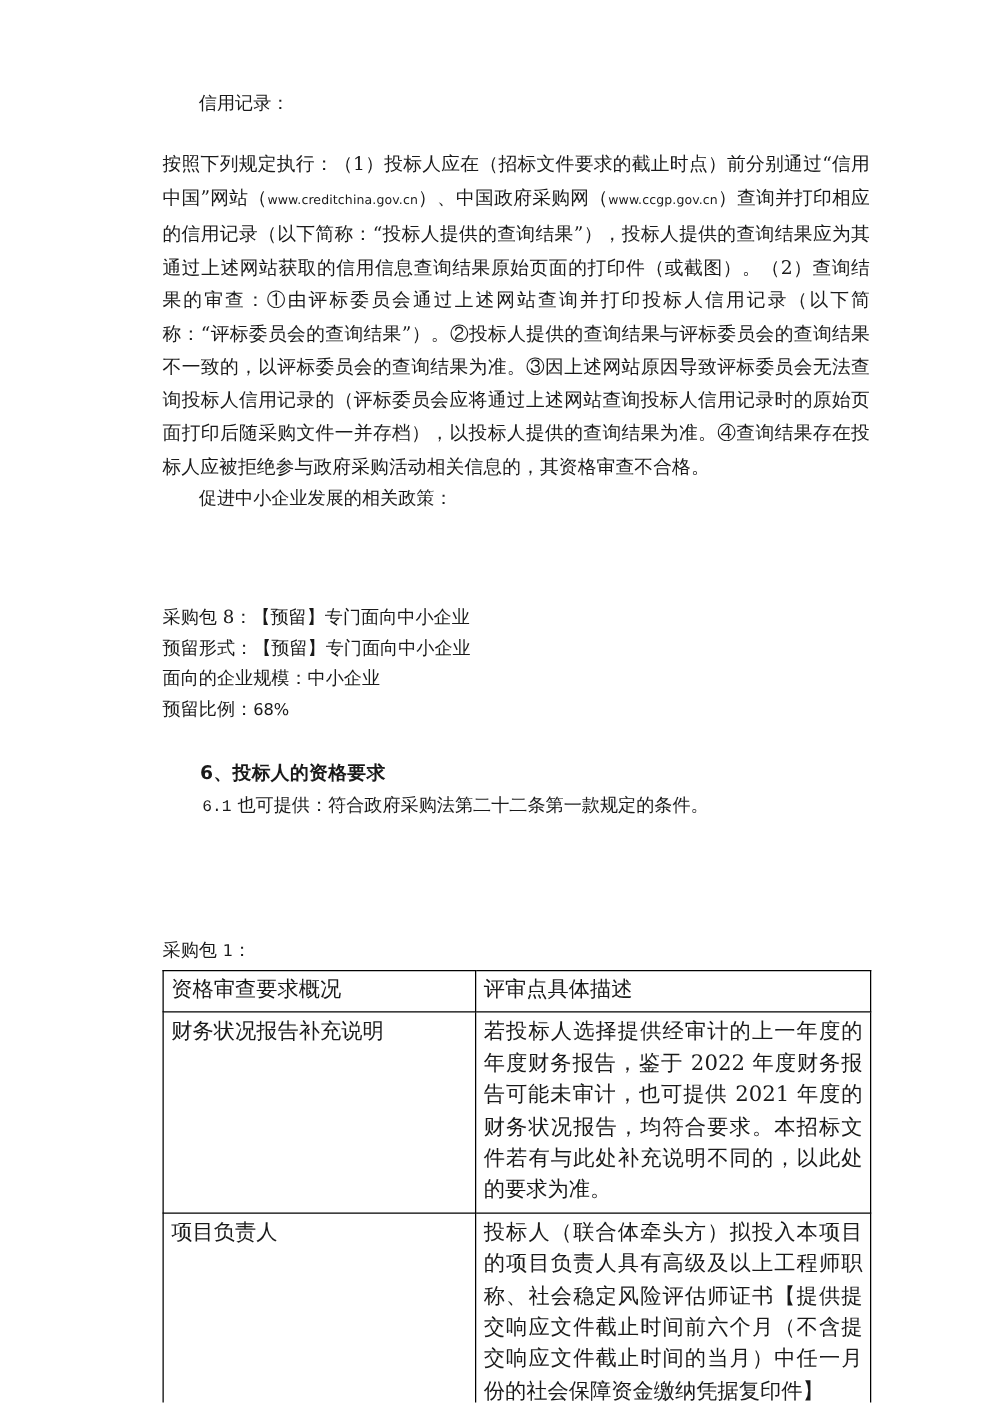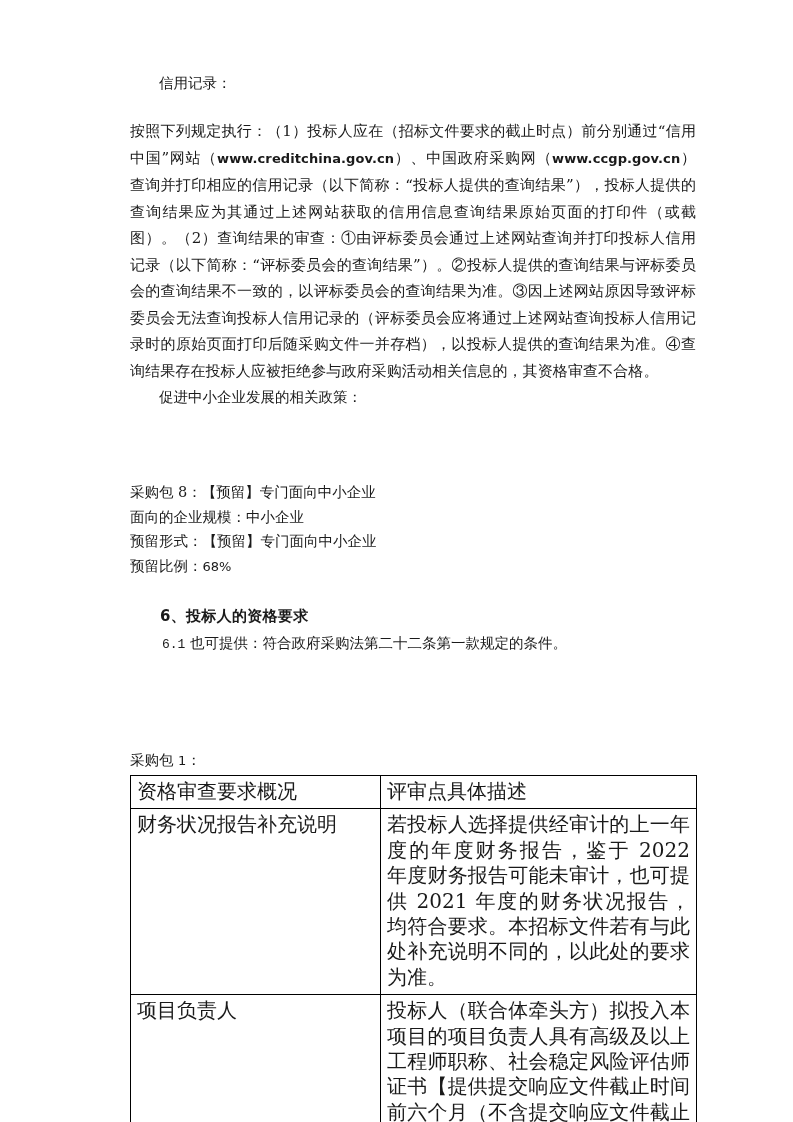--- a/index.html
+++ b/index.html
@@ -45,22 +45,21 @@
   p.body-para {
     font-size: 15px;
     line-height: 26.5px;
     margin: 0;
     text-align: justify;
     text-justify: inter-ideograph;
     letter-spacing: 0.1px;
   }
   p.body-para .lat {
     font-family: "DejaVu Sans", "Liberation Sans", sans-serif;
-    font-size: 13px;
-    font-weight: bold;
+    font-size: 10px;
   }
 
   .plain-line {
     font-size: 14.5px;
     line-height: 24.5px;
     margin: 0;
   }
   .plain-line .lat {
     font-family: "DejaVu Sans", "Liberation Sans", sans-serif;
     font-size: 13px;
@@ -102,21 +101,21 @@
 
   table.req-table {
     border-collapse: collapse;
     width: 566px;
     table-layout: fixed;
   }
   table.req-table td {
     border: 1px solid #000000;
     vertical-align: top;
     padding: 3px 6px 4px 6px;
-    font-size: 20px;
+    font-size: 17px;
     line-height: 25.4px;
     text-align: justify;
     text-justify: inter-ideograph;
   }
   table.req-table col.c1 { width: 250px; }
   table.req-table col.c2 { width: 316px; }
 </style>
 </head>
 <body>
 
@@ -134,24 +133,24 @@
     </p>
 
     <p class="indent-line">促进中小企业发展的相关政策：</p>
 
     <div class="spacer-xl"></div>
 
     <p class="plain-line">
       <span>采购包 8：【预留】专门面向中小企业</span>
     </p>
     <p class="plain-line">
-      <span>面向的企业规模：中小企业</span>
+      <span>预留形式：【预留】专门面向中小企业</span>
     </p>
     <p class="plain-line">
-      <span>预留形式：【预留】专门面向中小企业</span>
+      <span>面向的企业规模：中小企业</span>
     </p>
     <p class="plain-line">
       <span>预留比例：</span><span class="lat">68%</span>
     </p>
 
     <div class="spacer-sm"></div>
 
     <h2 class="section-heading">6、投标人的资格要求</h2>
 
     <p class="sub-line">

